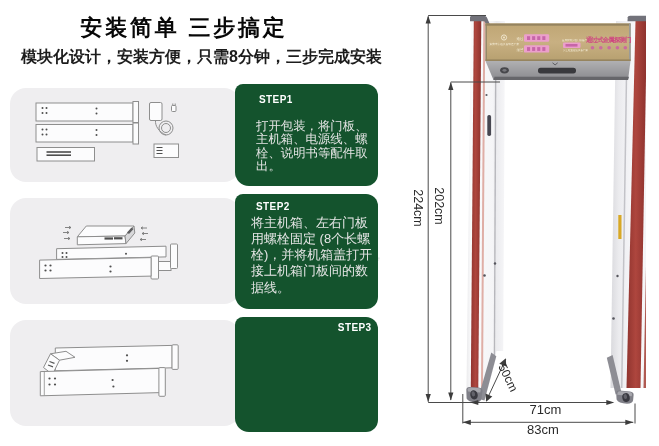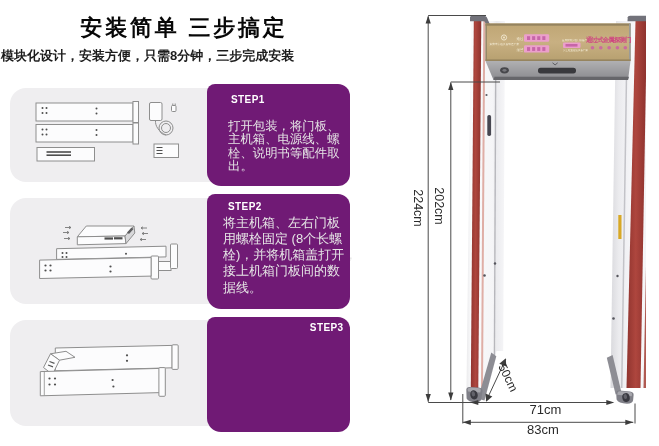--- a/index.html
+++ b/index.html
@@ -1,24 +1,24 @@
 <!DOCTYPE html>
 <html><head>
 <meta charset="utf-8">
 <style>
   html,body{margin:0;padding:0;}
   .page{position:relative;width:646px;height:446px;background:#ffffff;overflow:hidden;
         font-family:"Liberation Sans",sans-serif;}
   .abs{position:absolute;}
   .title{left:2px;top:12.5px;width:364px;text-align:center;font-size:22px;font-weight:bold;
          color:#070707;letter-spacing:2.8px;}
-  .subtitle{left:1px;top:46.5px;width:369px;text-align:left;font-size:13px;font-weight:bold;
+  .subtitle{left:13px;top:46.5px;width:369px;text-align:right;font-size:16px;font-weight:bold;
             color:#1c1c1c;letter-spacing:0px;}
   .card{left:10px;width:230px;background:#efeef0;border-radius:16px;}
-  .dark{left:207px;width:142.5px;background:#701a75;border-radius:8px 12px 12px 14px;
+  .dark{left:235px;width:142.5px;background:#14532d;border-radius:8px 12px 12px 14px;
         color:#e6e6e6;box-sizing:border-box;}
   .dark .hd{color:#ffffff;font-weight:bold;font-size:10px;letter-spacing:0.4px;}
   .bd1{font-size:12.4px;line-height:13.6px;letter-spacing:0px;white-space:nowrap;}
   .bd2{font-size:13px;line-height:16.15px;letter-spacing:0px;white-space:nowrap;}
   svg{display:block;}
 </style>
 </head>
 <body>
 <div class="page">
 

